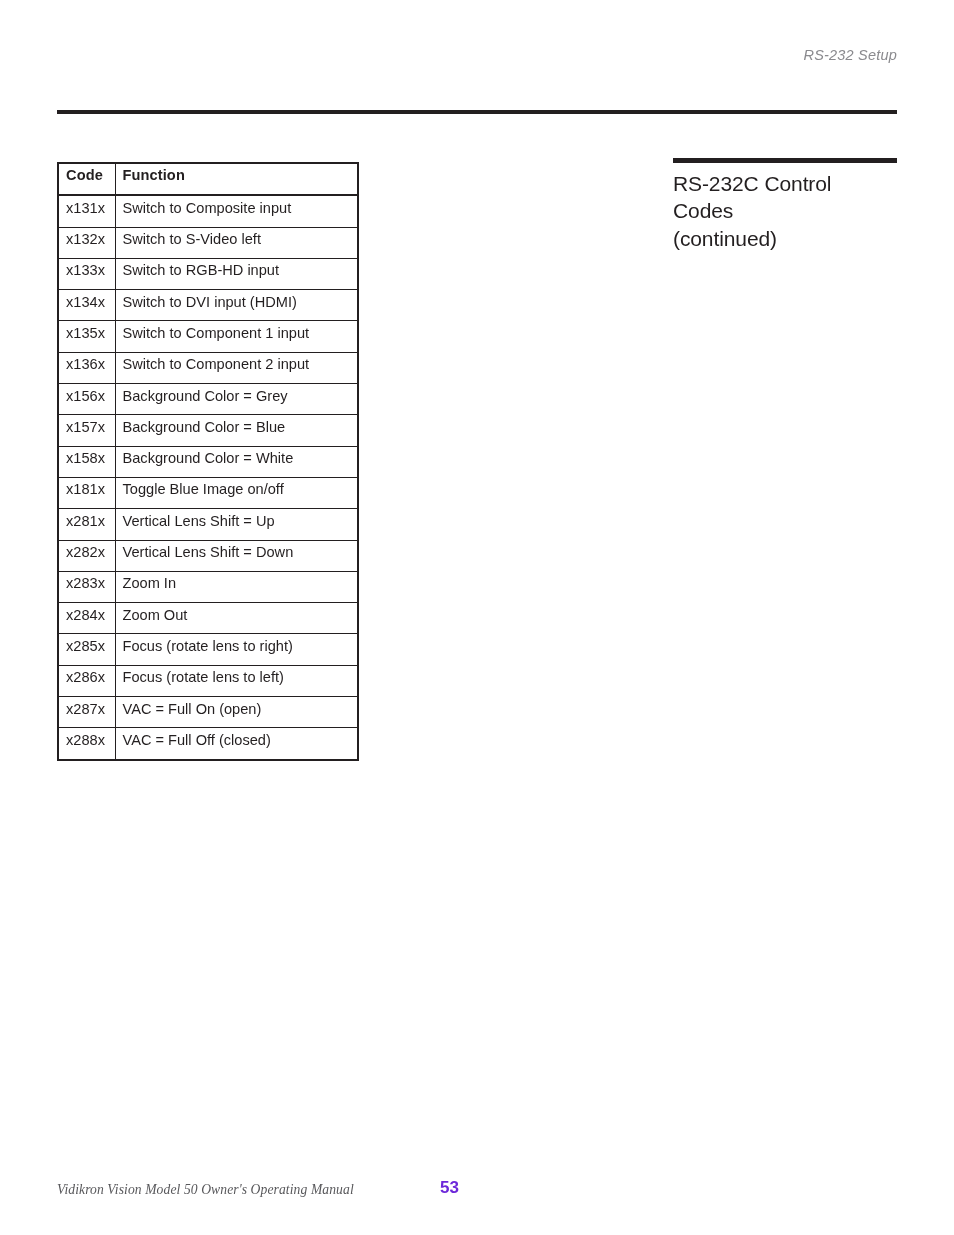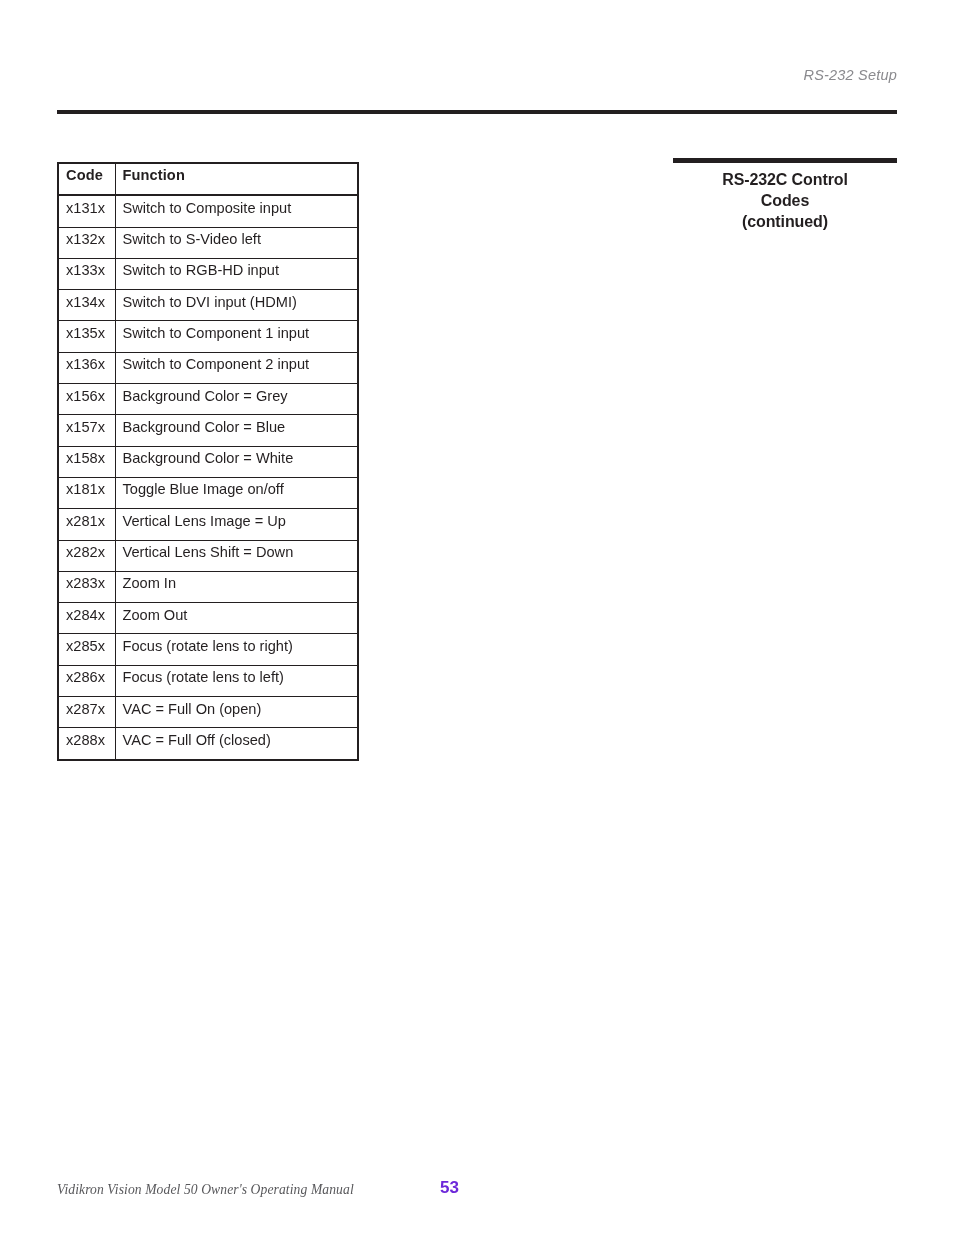--- a/index.html
+++ b/index.html
@@ -21,21 +21,20 @@
     position: absolute;
     left: 57px;
     top: 47px;
     width: 840px;
     text-align: right;
     font-style: italic;
     font-size: 14.5px;
     letter-spacing: 0.2px;
     color: #8a8a8e;
     white-space: nowrap;
-    margin-top: 20px;
   }
 
   
   #top-rule {
     position: absolute;
     left: 57px;
     top: 110px;
     width: 840px;
     height: 4px;
     background: #231f20;
@@ -93,26 +92,25 @@
     top: 158px;
     width: 224px;
   }
   #side-heading-rule {
     width: 224px;
     height: 5px;
     background: #231f20;
     margin: 0 0 7px 0;
   }
   #side-heading-text {
-    font-size: 16px;
-    font-weight: bold;
+    font-size: 21px;
+    font-weight: normal;
     line-height: 1.30;
     letter-spacing: -0.1px;
     color: #231f20;
-    text-align: center;
   }
   #side-heading-text .hl { display: block; }
 
   
   #footer-manual {
     position: absolute;
     left: 57px;
     top: 1182px;
     font-style: italic;
     font-size: 13.6px;
@@ -186,21 +184,21 @@
       <tr>
         <td class="cell-code">x158x</td>
         <td class="cell-func">Background Color = White</td>
       </tr>
       <tr>
         <td class="cell-code">x181x</td>
         <td class="cell-func">Toggle Blue Image on/off</td>
       </tr>
       <tr>
         <td class="cell-code">x281x</td>
-        <td class="cell-func">Vertical Lens Image = Up</td>
+        <td class="cell-func">Vertical Lens Shift = Up</td>
       </tr>
       <tr>
         <td class="cell-code">x282x</td>
         <td class="cell-func">Vertical Lens Shift = Down</td>
       </tr>
       <tr>
         <td class="cell-code">x283x</td>
         <td class="cell-func">Zoom In</td>
       </tr>
       <tr>

